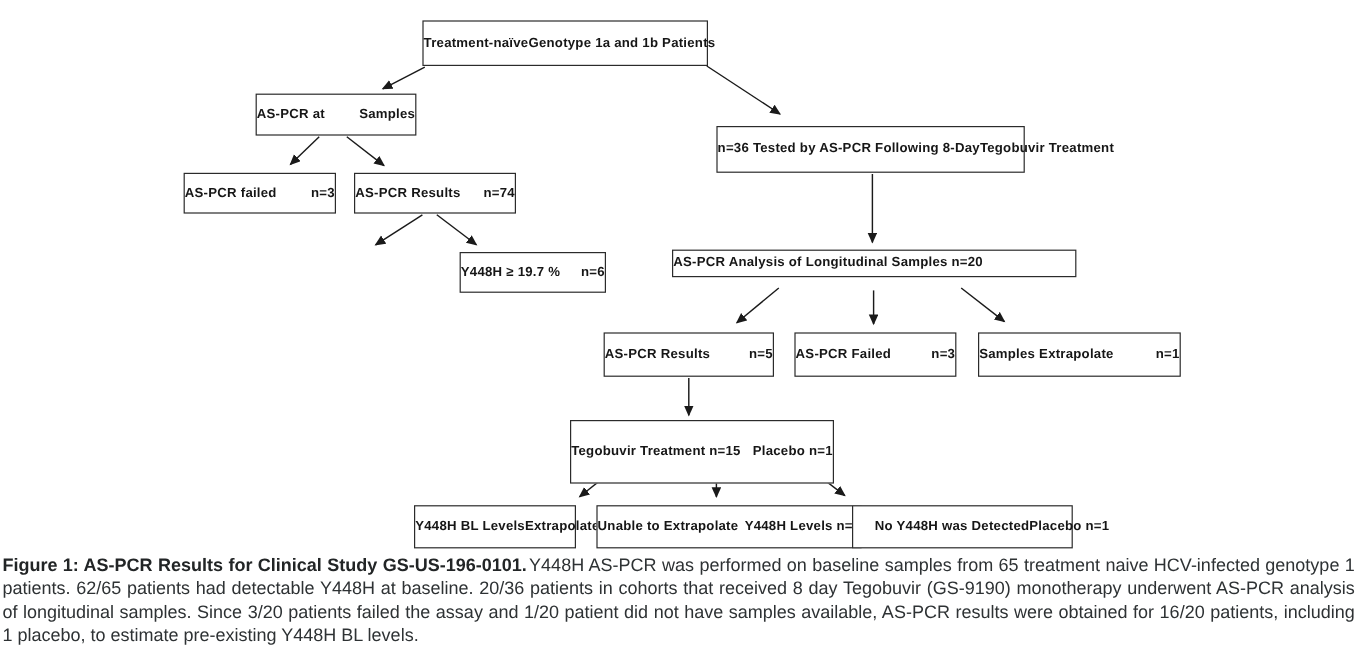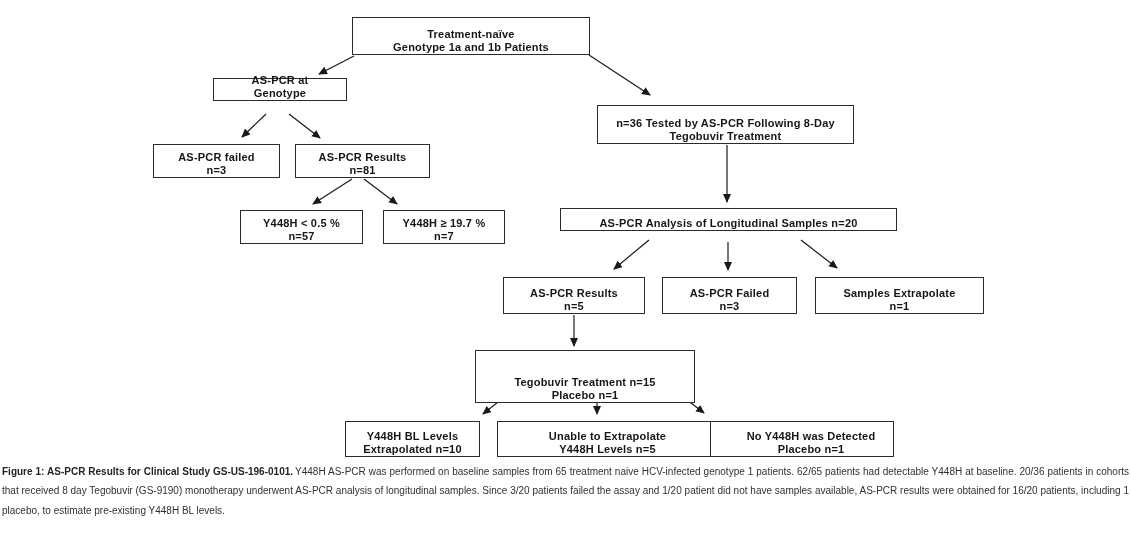--- a/index.html
+++ b/index.html
@@ -15,38 +15,37 @@
     position: absolute;
     left: 0; top: 0;
     pointer-events: none;
   }
   .node {
     position: absolute;
     box-sizing: border-box;
     background: #ffffff;
     border: 1px solid #2b2b2b;
     display: flex;
-    flex-direction: column;
     align-items: center;
-    justify-content: flex-end;
+    justify-content: space-between;
     text-align: center;
     font-weight: bold;
     font-size: 11px;
     line-height: 13px;
     letter-spacing: 0.2px;
     color: #161616;
   }
   .node span { display: block; white-space: nowrap; }
   .caption {
     position: absolute;
     left: 2px;
     top: 462px;
     width: 1127px;
     margin: 0;
-    font-size: 10px;
+    font-size: 15px;
     line-height: 19.4px;
     color: #2e3234;
     text-align: justify;
   }
   .caption b { color: #222526; }
   .caption .body { margin-left: 2px; }
 </style>
 </head>
 <body>
 
@@ -72,43 +71,39 @@
     <line x1="517" y1="387" x2="483" y2="414" stroke="#1a1a1a" stroke-width="1.2" marker-end="url(#ah)"></line>
     <line x1="597" y1="388" x2="597" y2="414" stroke="#1a1a1a" stroke-width="1.2" marker-end="url(#ah)"></line>
     <line x1="669" y1="386" x2="704" y2="413" stroke="#1a1a1a" stroke-width="1.2" marker-end="url(#ah)"></line>
   </svg>
 
   <div class="node" style="left:352px; top:17px; width:238px; height:38px;">
     <span>Treatment-naïve</span>
     <span>Genotype 1a and 1b Patients</span>
   </div>
 
-  <div class="node" style="left:213px; top:78px; width:134px; height:23px;">
+  <div class="node" style="left:213px; top:78px; width:134px; height:35px;">
     <span>AS-PCR at</span>
-    <span>Genotype</span>
+    <span>Samples</span>
   </div>
 
   <div class="node" style="left:153px; top:144px; width:127px; height:34px;">
     <span>AS-PCR failed</span>
     <span>n=3</span>
   </div>
 
   <div class="node" style="left:295px; top:144px; width:135px; height:34px;">
     <span>AS-PCR Results</span>
-    <span>n=81</span>
+    <span>n=74</span>
   </div>
 
-  <div class="node" style="left:240px; top:210px; width:123px; height:34px;">
-    <span>Y448H &lt; 0.5 %</span>
-    <span>n=57</span>
-  </div>
 
   <div class="node" style="left:383px; top:210px; width:122px; height:34px;">
     <span>Y448H ≥ 19.7 %</span>
-    <span>n=7</span>
+    <span>n=6</span>
   </div>
 
   <div class="node" style="left:597px; top:105px; width:257px; height:39px;">
     <span>n=36 Tested by AS-PCR Following 8-Day</span>
     <span>Tegobuvir Treatment</span>
   </div>
 
   <div class="node" style="left:560px; top:208px; width:337px; height:23px;">
     <span>AS-PCR Analysis of Longitudinal Samples n=20</span>
   </div>

